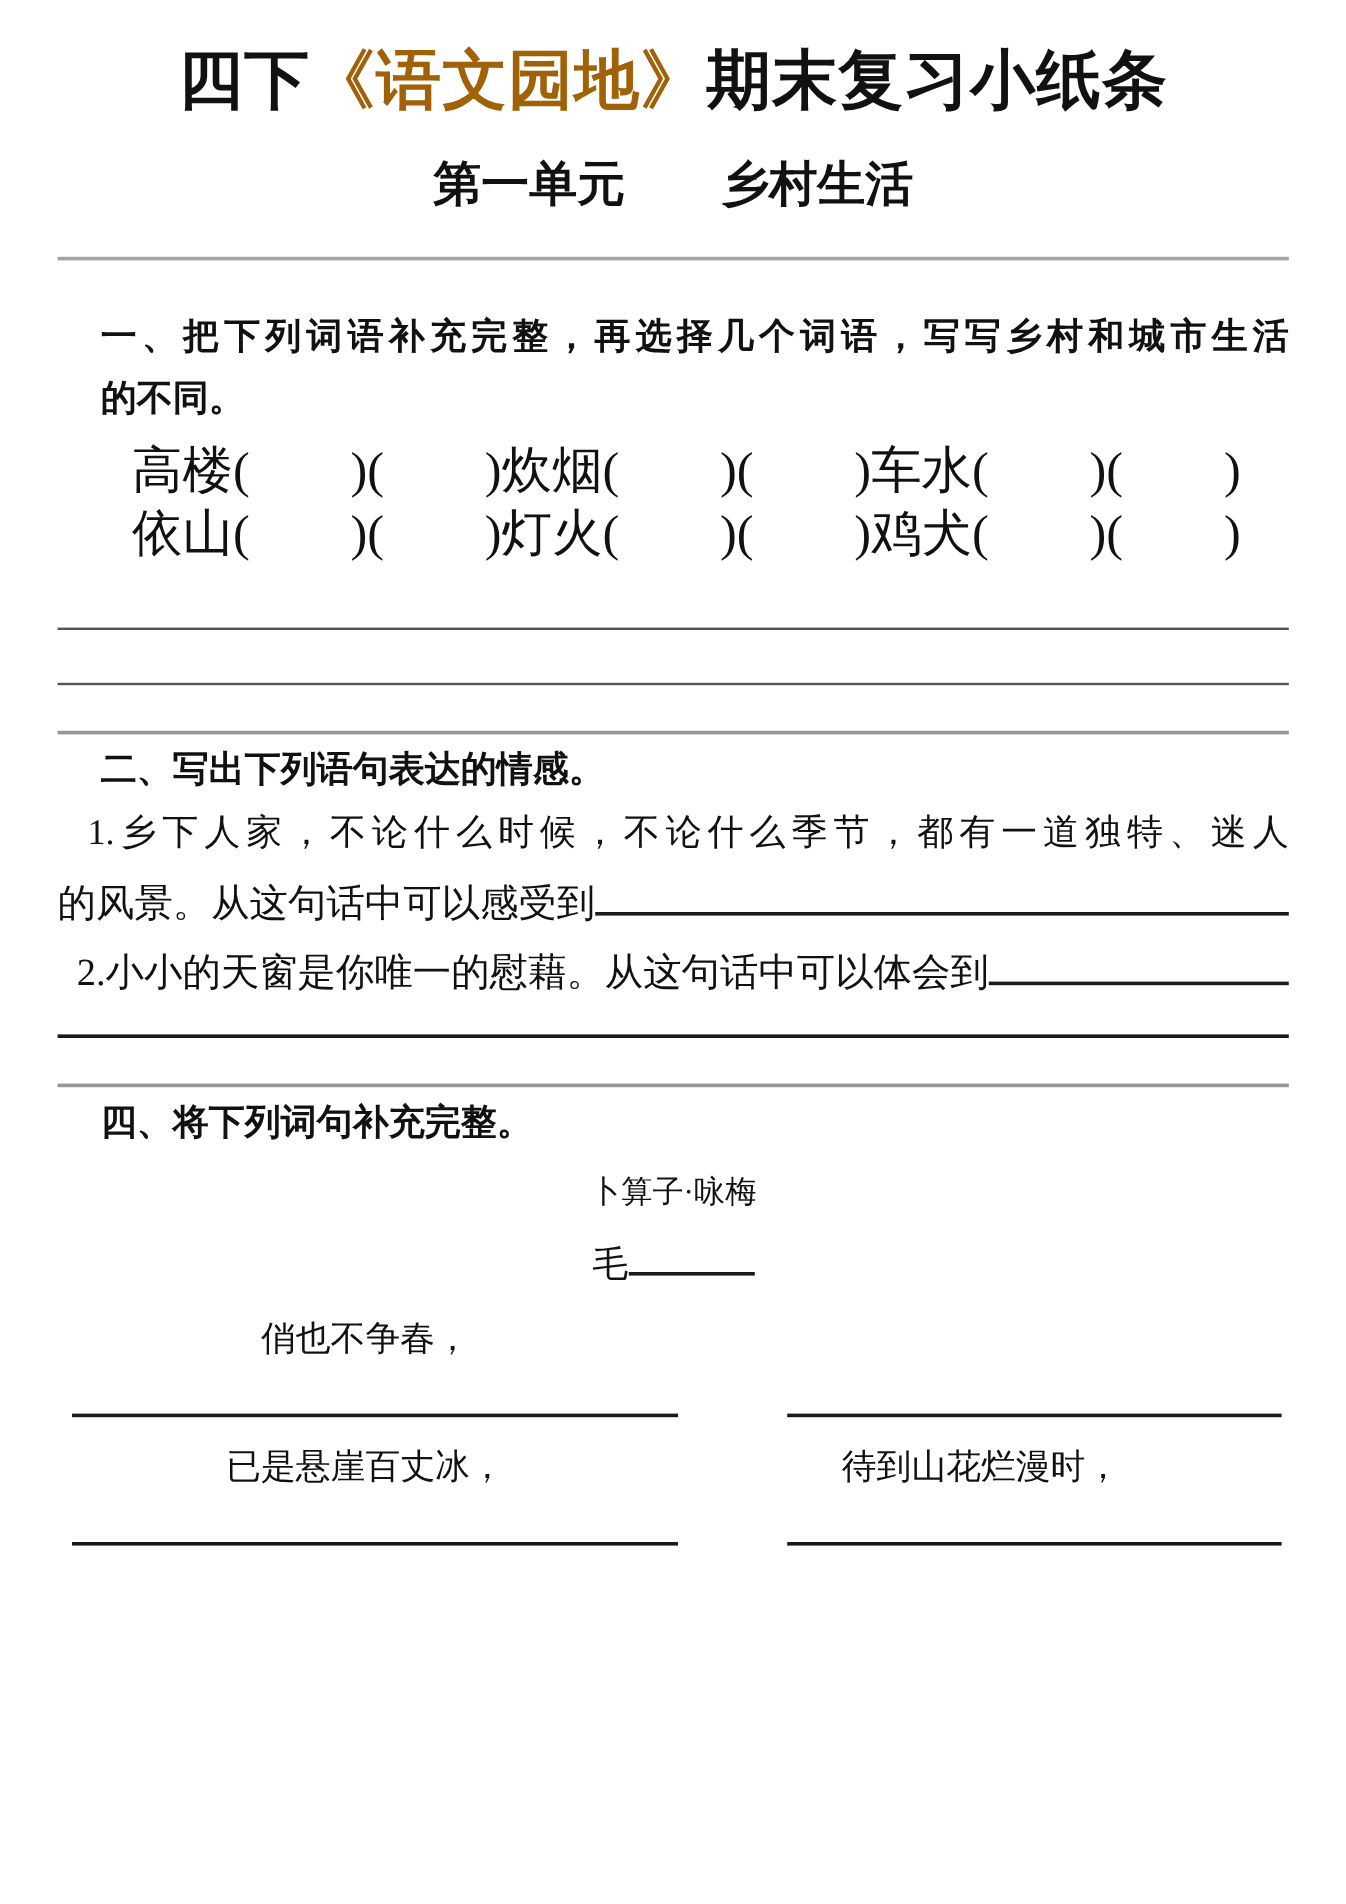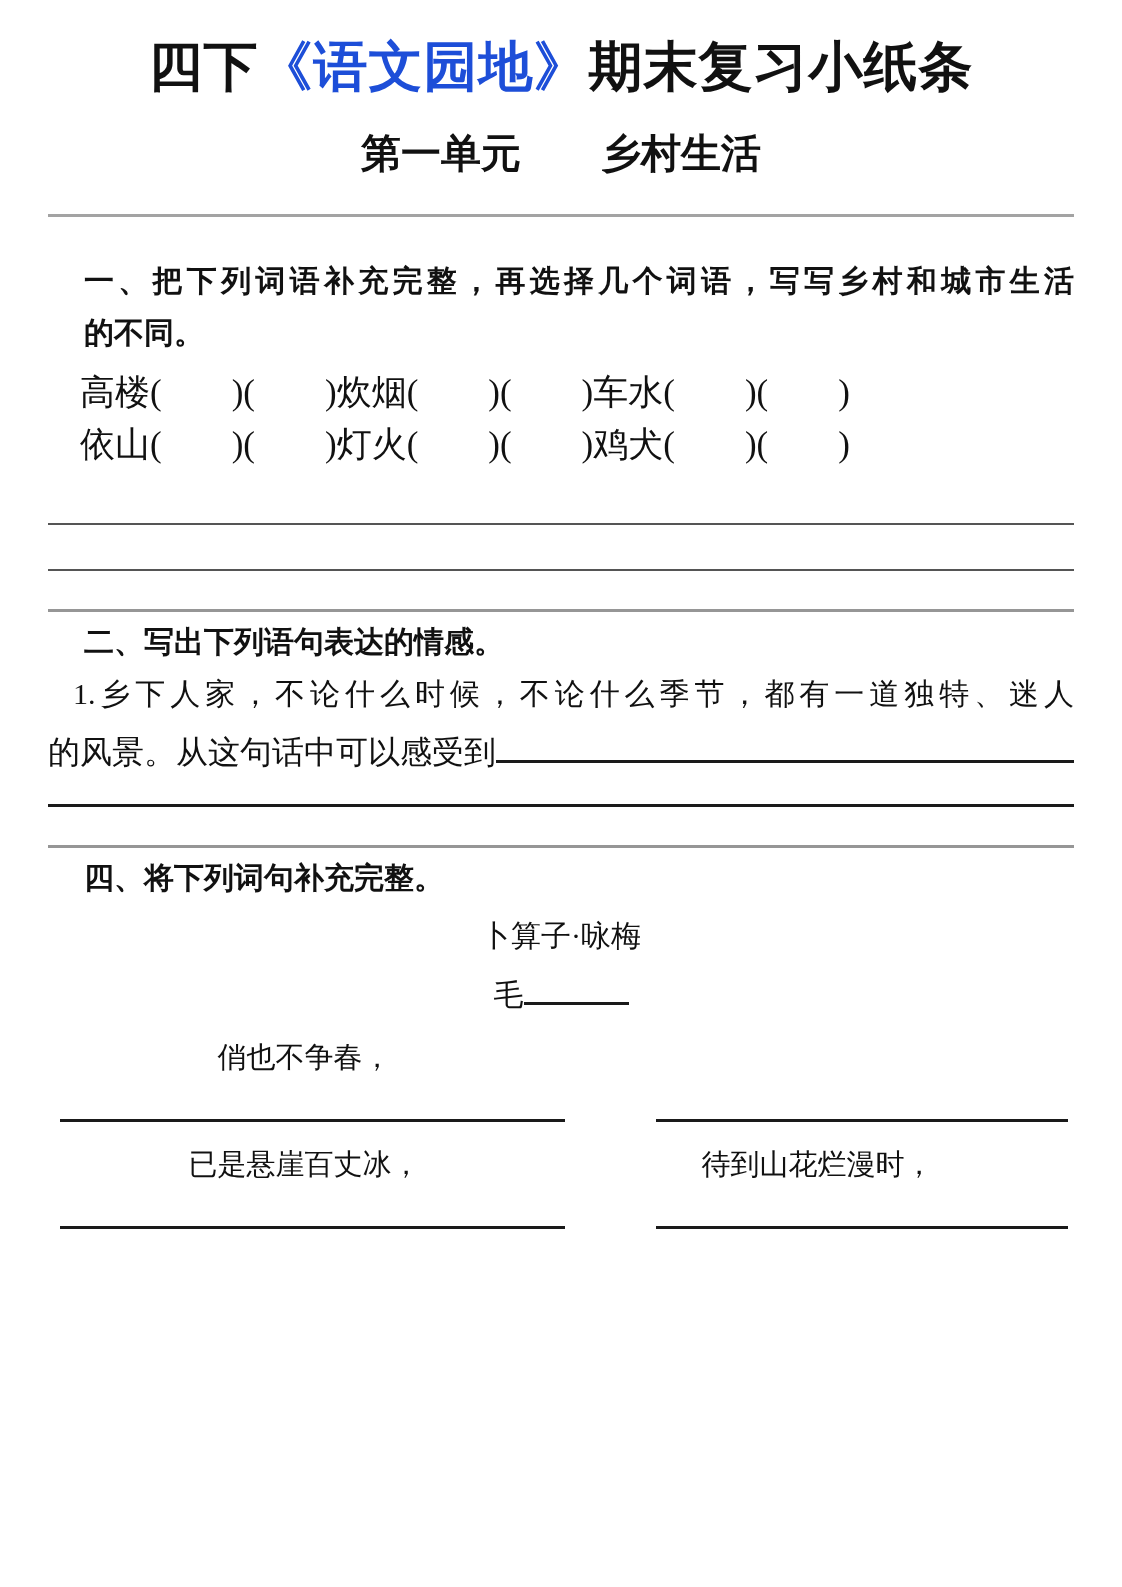--- a/index.html
+++ b/index.html
@@ -21,49 +21,49 @@
   .sep{border:none;height:3px;background:#a3a3a3;margin:34px 0 0 0;}
   .sep.mid{background:#969696;margin:38px 0 0 0;}
   .heading-line{
     font-size:30px;font-weight:bold;line-height:52px;white-space:pre;margin-left:36px;
   }
   .heading-line.fill{text-align:justify;text-align-last:justify;}
   .body-line{font-size:30px;line-height:52px;white-space:pre;}
   .body-line.fill{text-align:justify;text-align-last:justify;}
   .mt-sm{margin-top:8px;}
   .word-row{
-    display:flex;justify-content:flex-start;align-items:baseline;
-    font-size:35px;line-height:52px;padding:0 10px 0 32px;
+    display:flex;justify-content:center;align-items:baseline;
+    font-size:42px;line-height:52px;padding:0 10px 0 32px;
   }
   .word-cell{white-space:pre;}
   .write-line{height:0;border-bottom:2px solid #555555;}
   .write-line.first{margin-top:52px;}
   .write-line.next{margin-top:44px;}
   .line-with-blank{display:flex;align-items:baseline;}
   .line-with-blank .txt{font-size:32px;line-height:52px;white-space:pre;}
   .line-with-blank .blank{flex:1;border-bottom:3px solid #1a1a1a;height:40px;}
   .full-blank{height:0;border-bottom:3px solid #1a1a1a;margin-top:26px;}
-  .center-line{text-align:center;font-size:30px;line-height:52px;}
+  .center-line{text-align:center;font-size:26px;line-height:52px;}
   .author-line{text-align:center;font-size:30px;line-height:52px;}
   .author-blank{
     display:inline-block;width:105px;border-bottom:3px solid #1a1a1a;
     height:34px;vertical-align:baseline;
   }
   .verse-row{display:flex;font-size:29px;line-height:44px;margin-top:14px;}
   .verse-cell{width:50%;text-align:center;white-space:pre;}
   .poem-blank-row{display:flex;margin-top:40px;}
   .pb-left{width:505px;margin-left:12px;border-bottom:3px solid #1a1a1a;height:0;}
   .pb-right{width:412px;margin-left:auto;margin-right:6px;border-bottom:3px solid #1a1a1a;height:0;}
 </style>
 </head>
 <body>
 
 <div class="page">
 
-  <h1 class="title"><span>四下</span><span class="red" style="color: #1d4ed8;">《语文园地》</span><span>期末复习小纸条</span></h1>
+  <h1 class="title"><span>四下</span><span class="red" style="color: #a16207;">《语文园地》</span><span>期末复习小纸条</span></h1>
 
   <h2 class="subtitle">第一单元　　乡村生活</h2>
 
   <hr class="sep">
 
   <section style="margin-top:38px;">
     <div class="heading-line fill">一、把下列词语补充完整，再选择几个词语，写写乡村和城市生活</div>
     <div class="heading-line">的不同。</div>
 
     <div class="word-row mt-sm">
@@ -81,20 +81,24 @@
     <div class="write-line next"></div>
   </section>
 
   <hr class="sep mid">
 
   <section style="margin-top:4px;">
     <div class="heading-line">二、写出下列语句表达的情感。</div>
     <div class="body-line fill">  1.乡下人家，不论什么时候，不论什么季节，都有一道独特、迷人</div>
     <div class="line-with-blank">
       <span class="txt">的风景。从这句话中可以感受到</span>
+      <span class="blank"></span>
+    </div>
+    <div class="line-with-blank">
+      <span class="txt">  2.小小的天窗是你唯一的慰藉。从这句话中可以体会到</span>
       <span class="blank"></span>
     </div>
     <div class="full-blank"></div>
   </section>
 
 
   <hr class="sep mid">
 
   <section style="margin-top:4px;">
     <div class="heading-line">四、将下列词句补充完整。</div>

